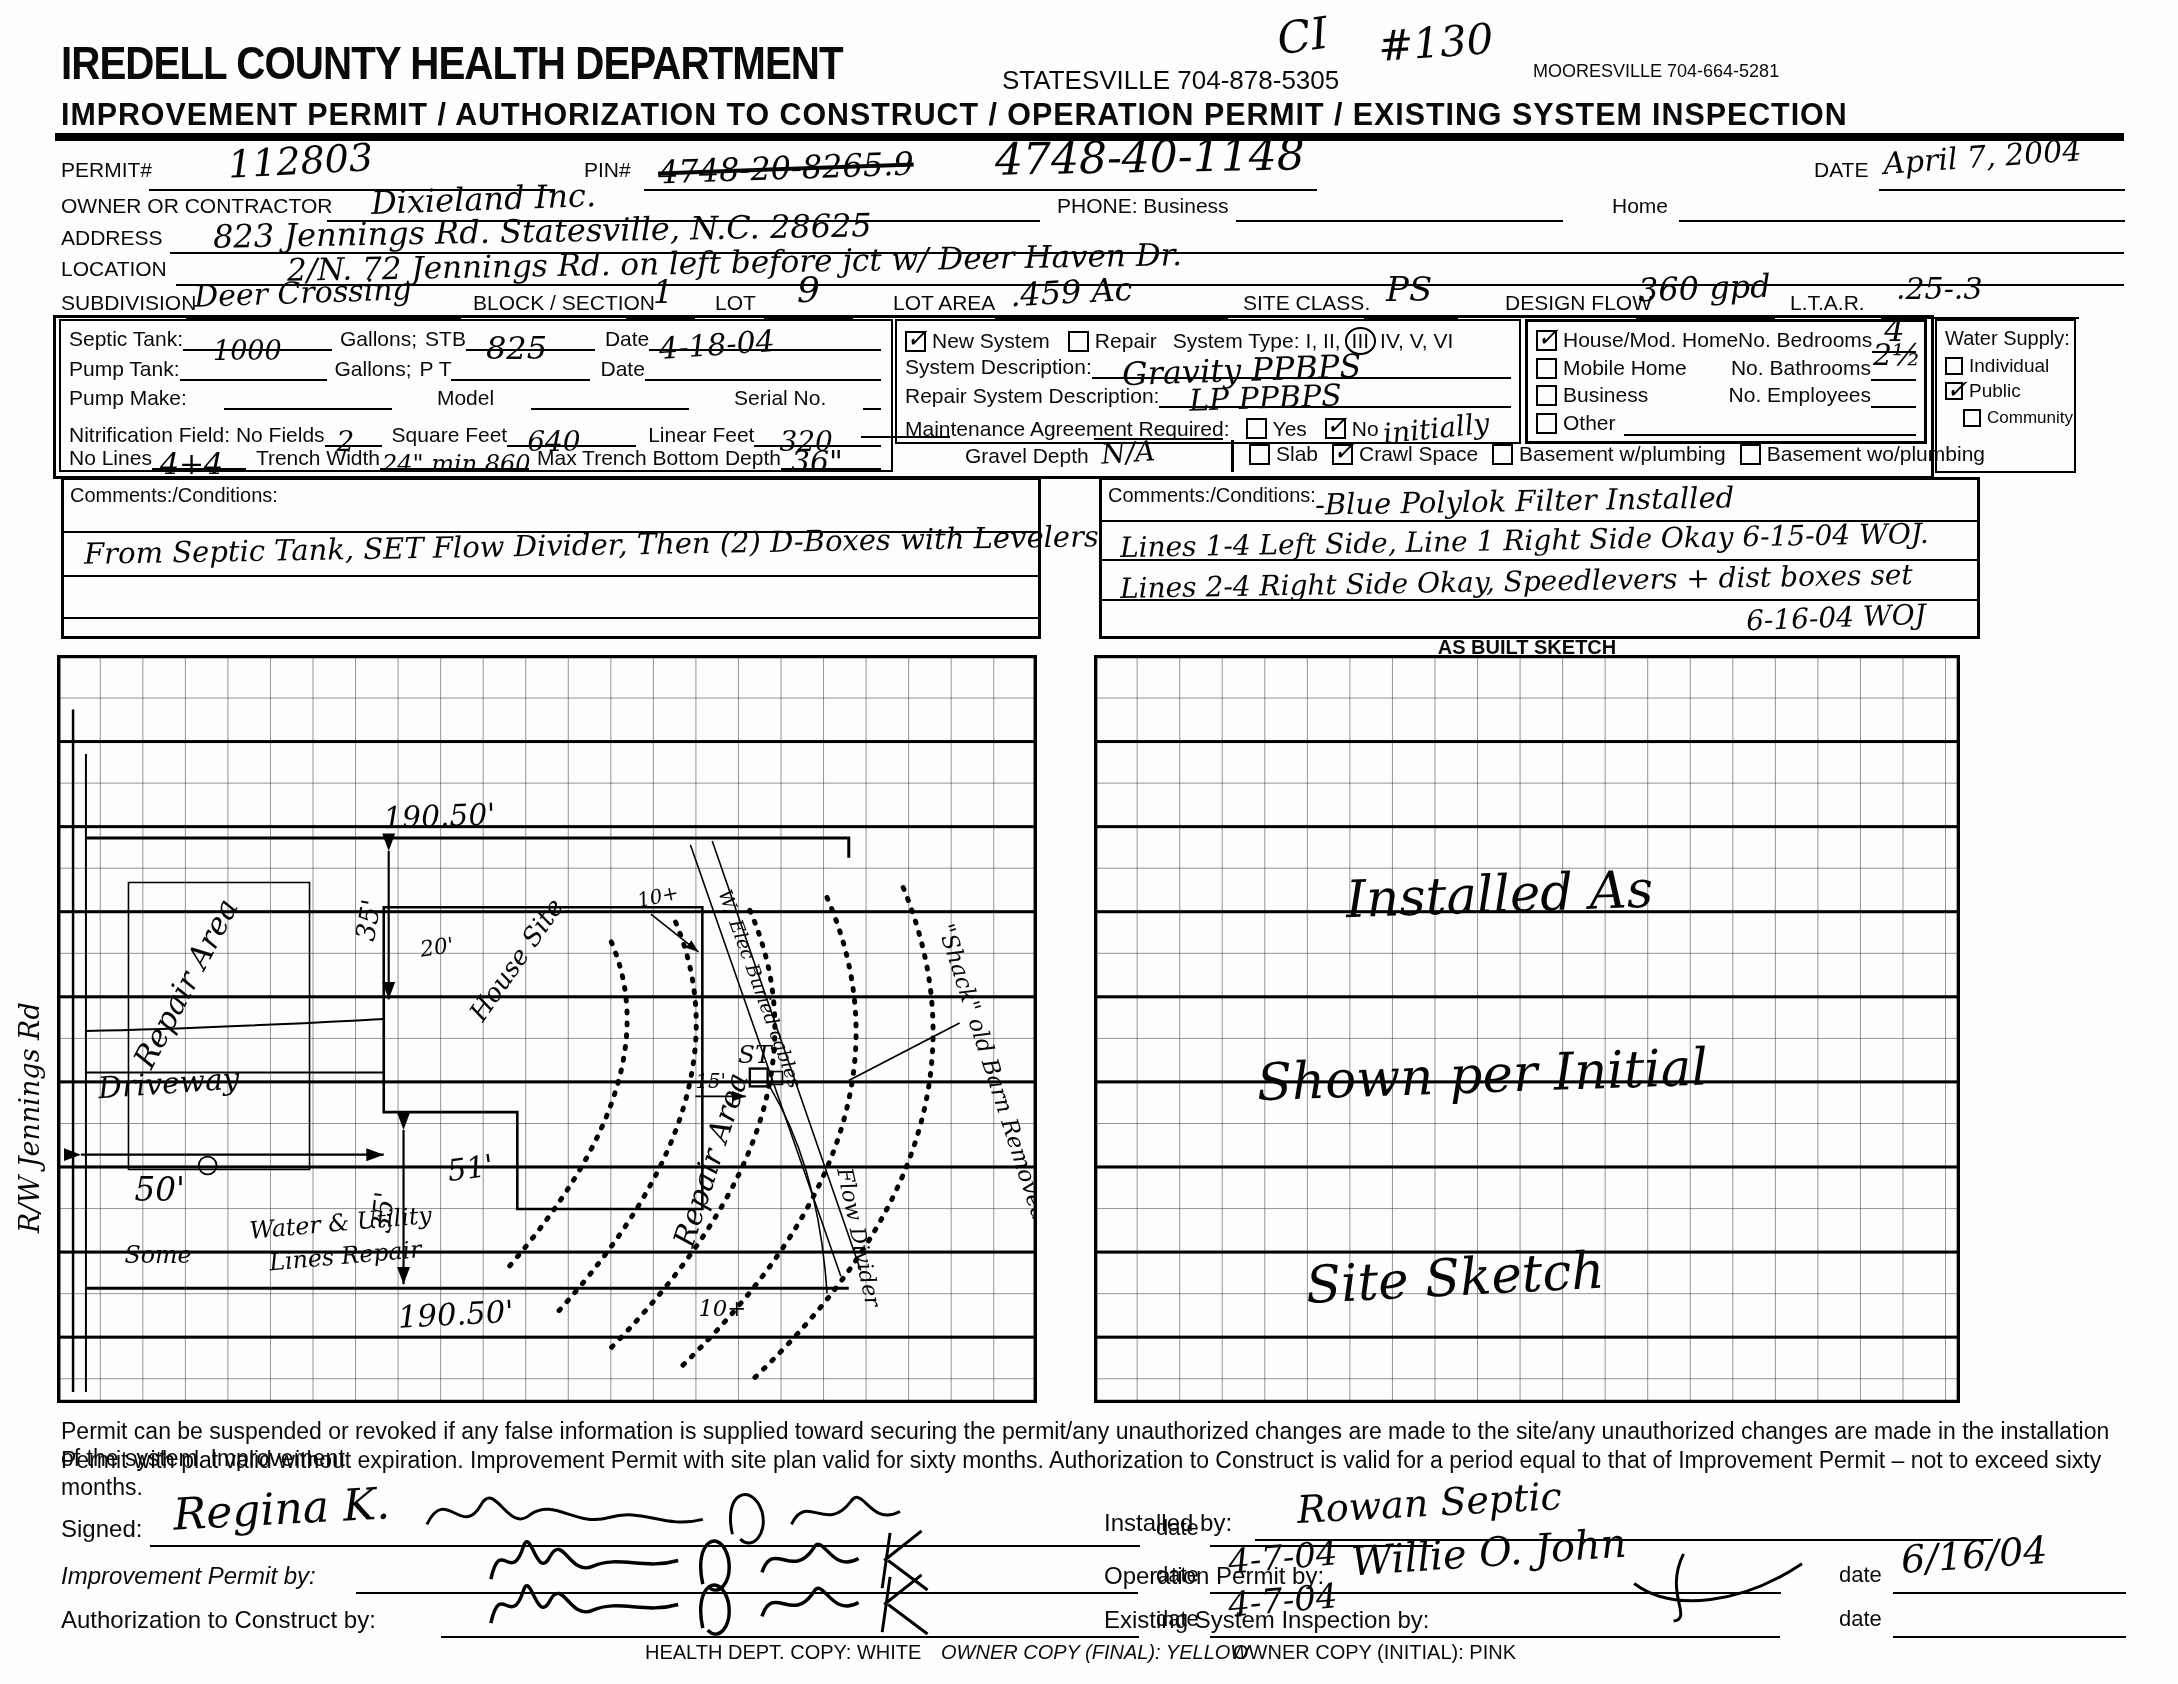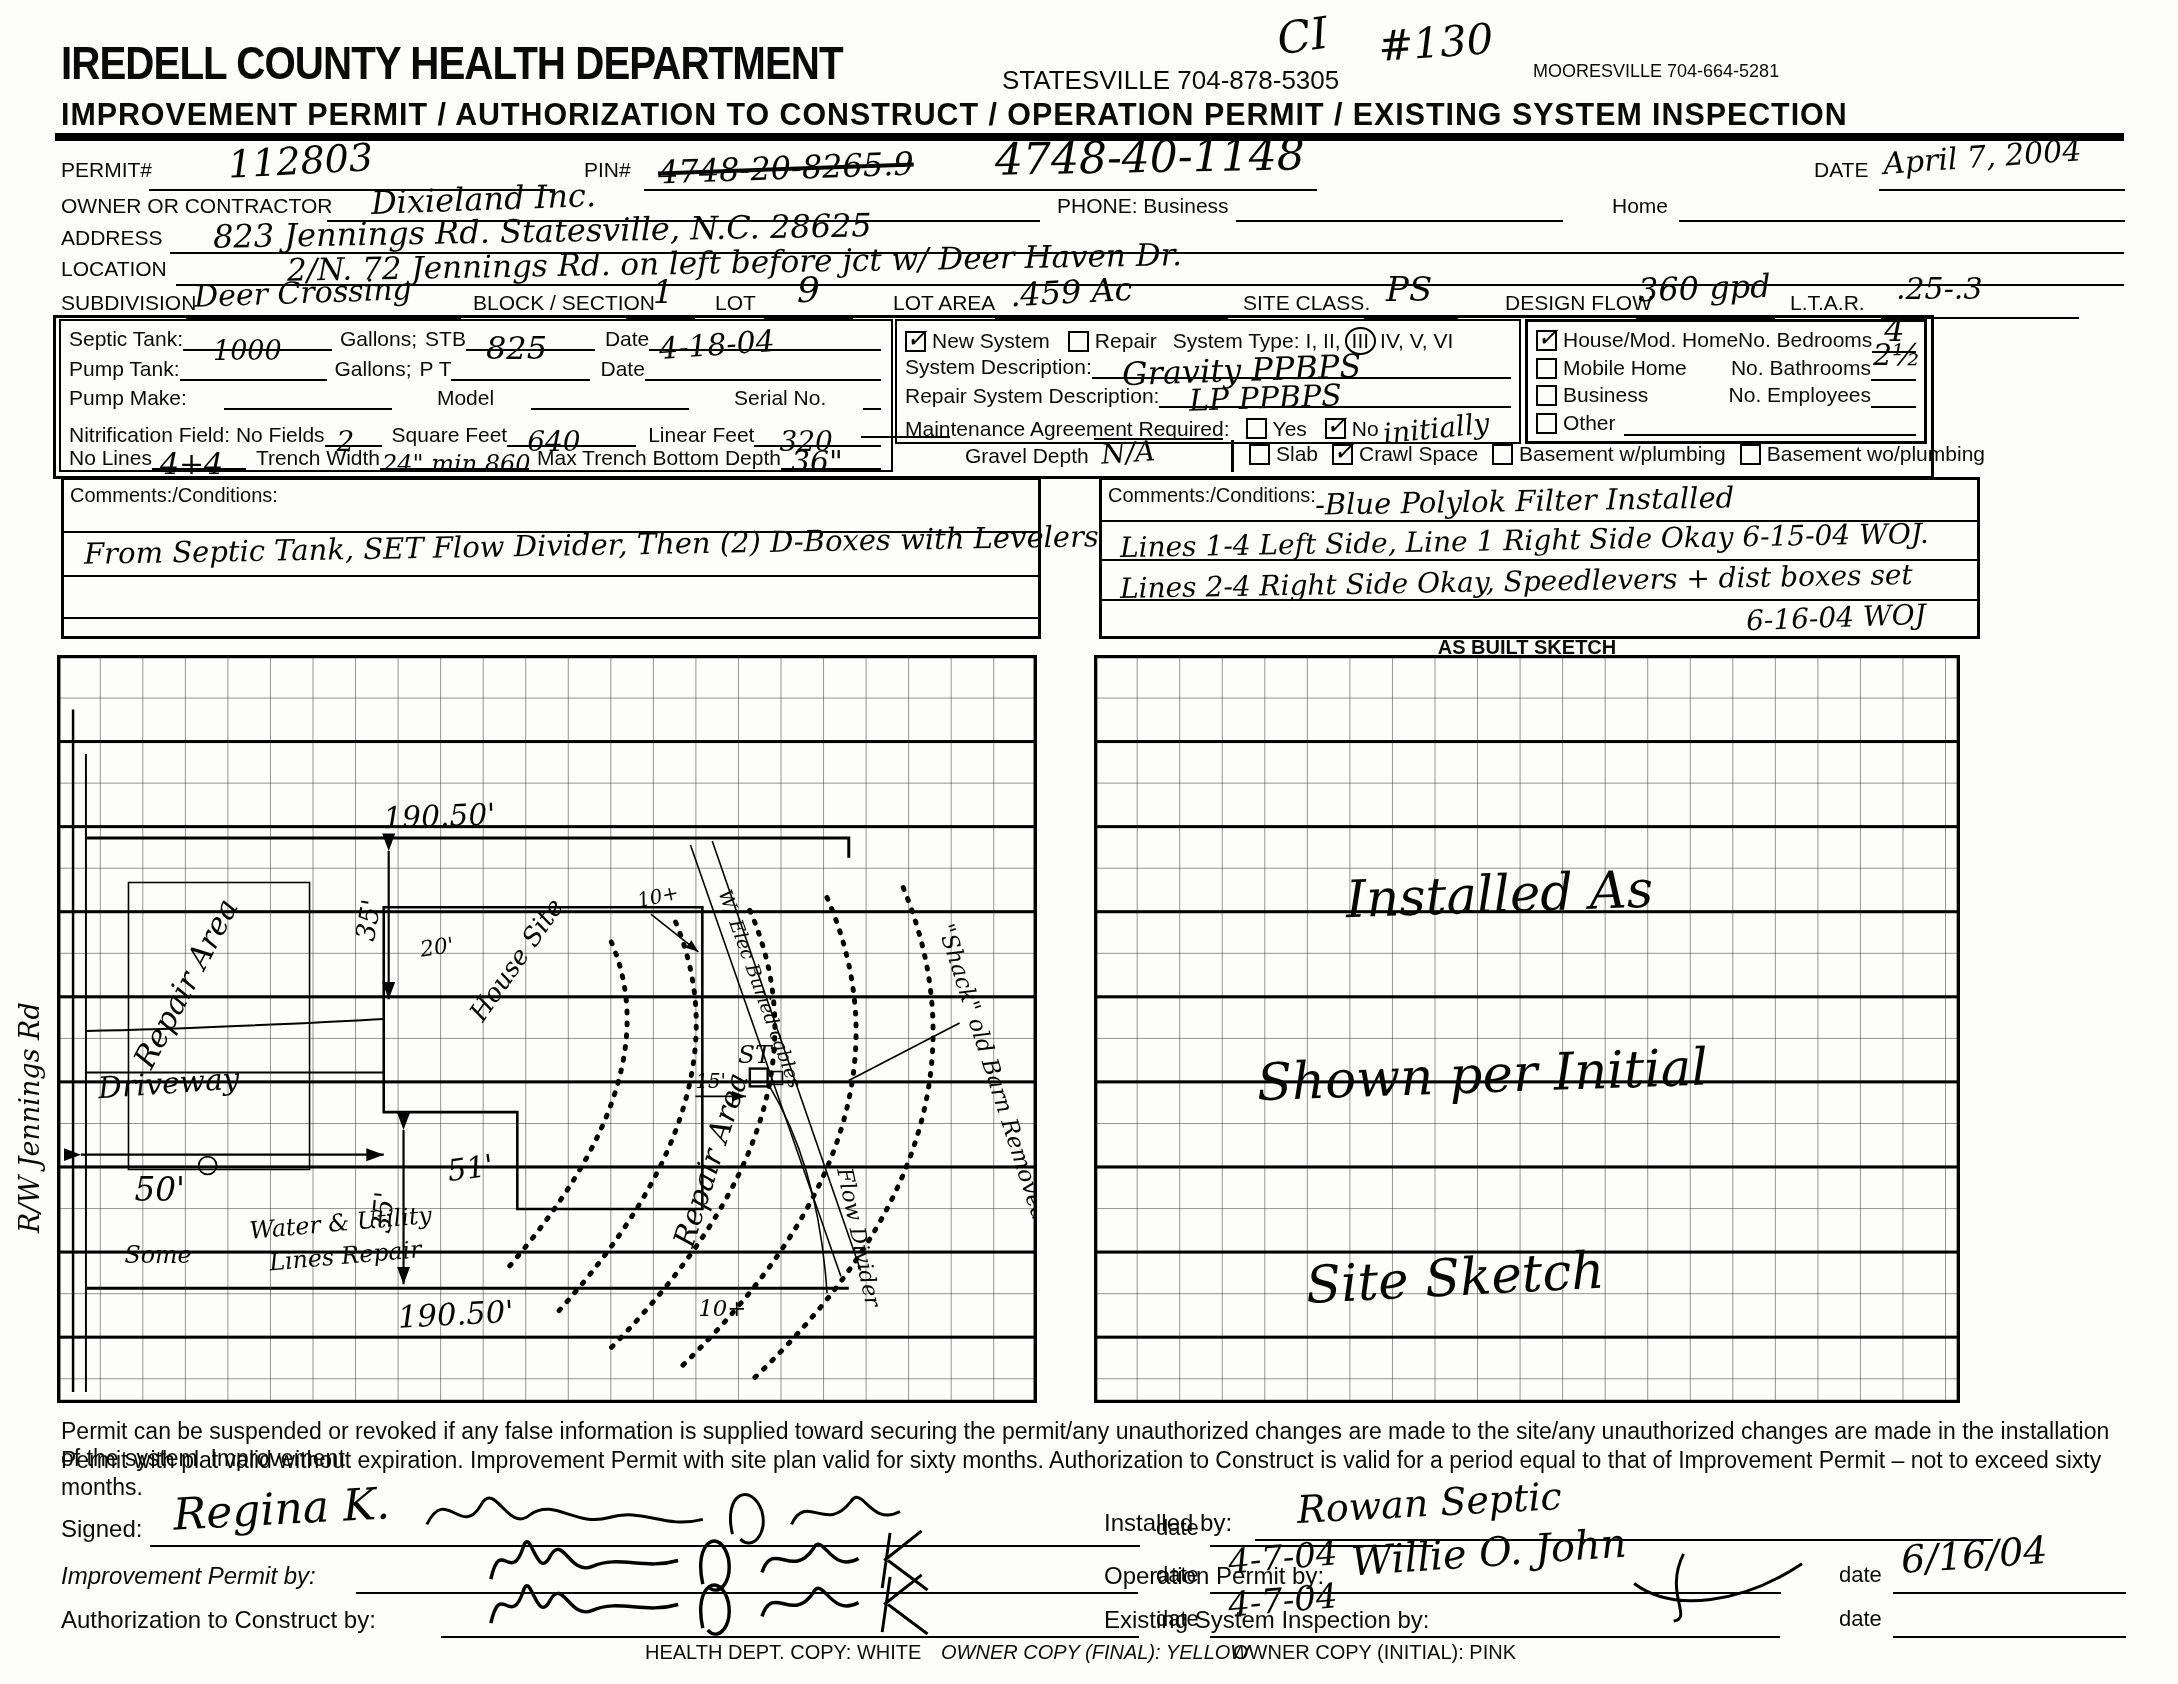--- a/index.html
+++ b/index.html
@@ -224,20 +224,35 @@
       <span class="lbl" style="margin-left:auto;">No. Employees</span>
       <span class="fline" style="width:45px;height:24px;"></span>
     </div>
     <div class="row" style="left:8px;top:88px;width:380px;align-items:center;">
       <span class="cb"></span>
       <span class="lbl">Other</span>
       <span class="fline" style="flex:1;height:24px;margin-left:8px;"></span>
     </div>
   </div>
 
+  <div class="box" style="left:1935px;top:319px;width:137px;height:150px;border-width:2.5px;">
+    <div class="abs lbl" style="left:8px;top:6px;font-size:20px;">Water Supply:</div>
+    <div class="row" style="left:8px;top:34px;align-items:center;">
+      <span class="cb sm"></span>
+      <span class="lbl" style="font-size:19px;">Individual</span>
+    </div>
+    <div class="row" style="left:8px;top:59px;align-items:center;">
+      <span class="cb sm checked"></span>
+      <span class="lbl" style="font-size:19px;">Public</span>
+    </div>
+    <div class="row" style="left:26px;top:87px;align-items:center;">
+      <span class="cb sm"></span>
+      <span class="lbl" style="font-size:17px;">Community</span>
+    </div>
+  </div>
 
   <div class="box" style="left:61px;top:477px;width:974px;height:156px;border-width:3px;">
     <div class="abs lbl" style="left:6px;top:4px;font-size:20px;">Comments:/Conditions:</div>
     <div class="abs bar" style="left:0;top:51px;width:974px;height:2px;"></div>
     <div class="abs bar" style="left:0;top:95px;width:974px;height:2px;"></div>
     <div class="abs bar" style="left:0;top:137px;width:974px;height:2px;"></div>
     <div class="abs hw" style="left:20px;top:48px;font-size:29px;transform:rotate(-1deg);">From Septic Tank, SET Flow Divider, Then (2) D-Boxes with Levelers</div>
   </div>
 
   <div class="box" style="left:1099px;top:477px;width:875px;height:156px;border-width:3px;">

